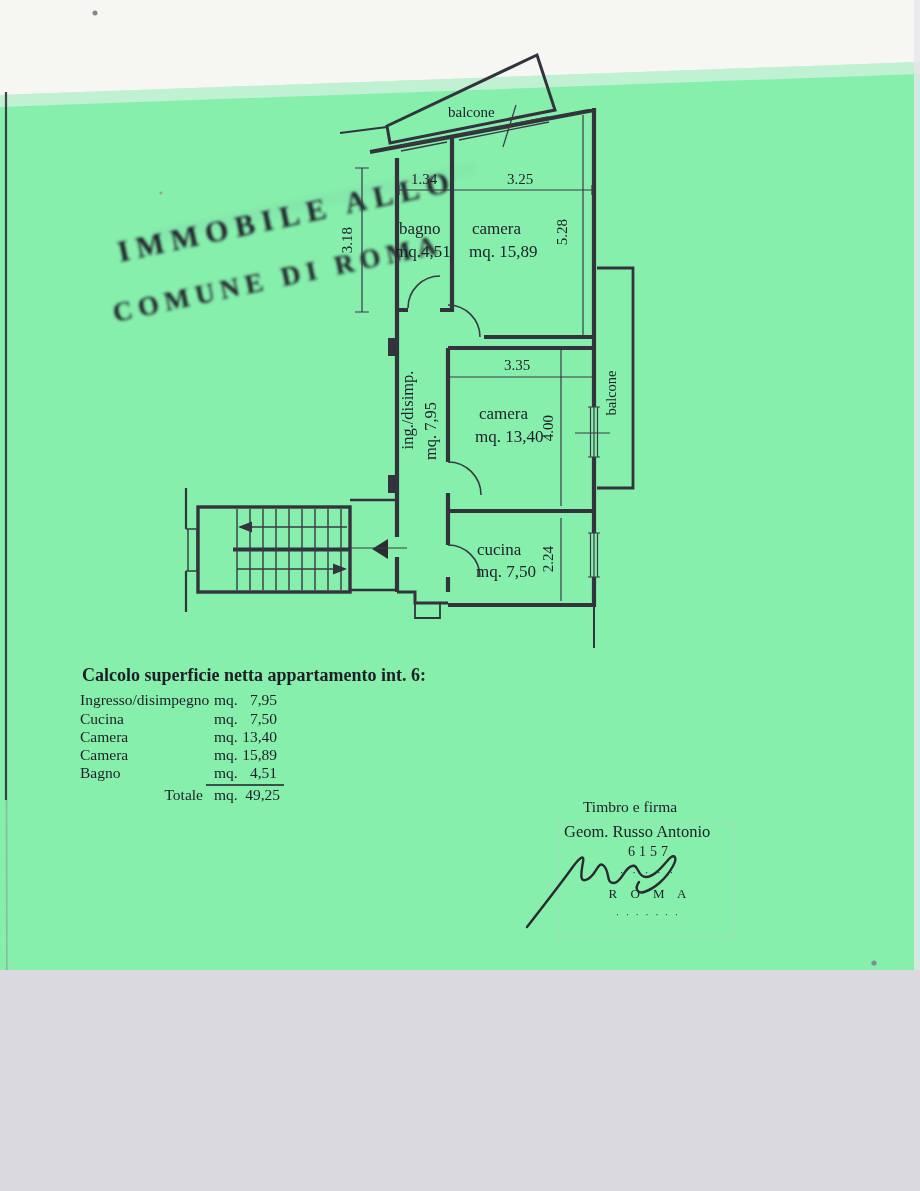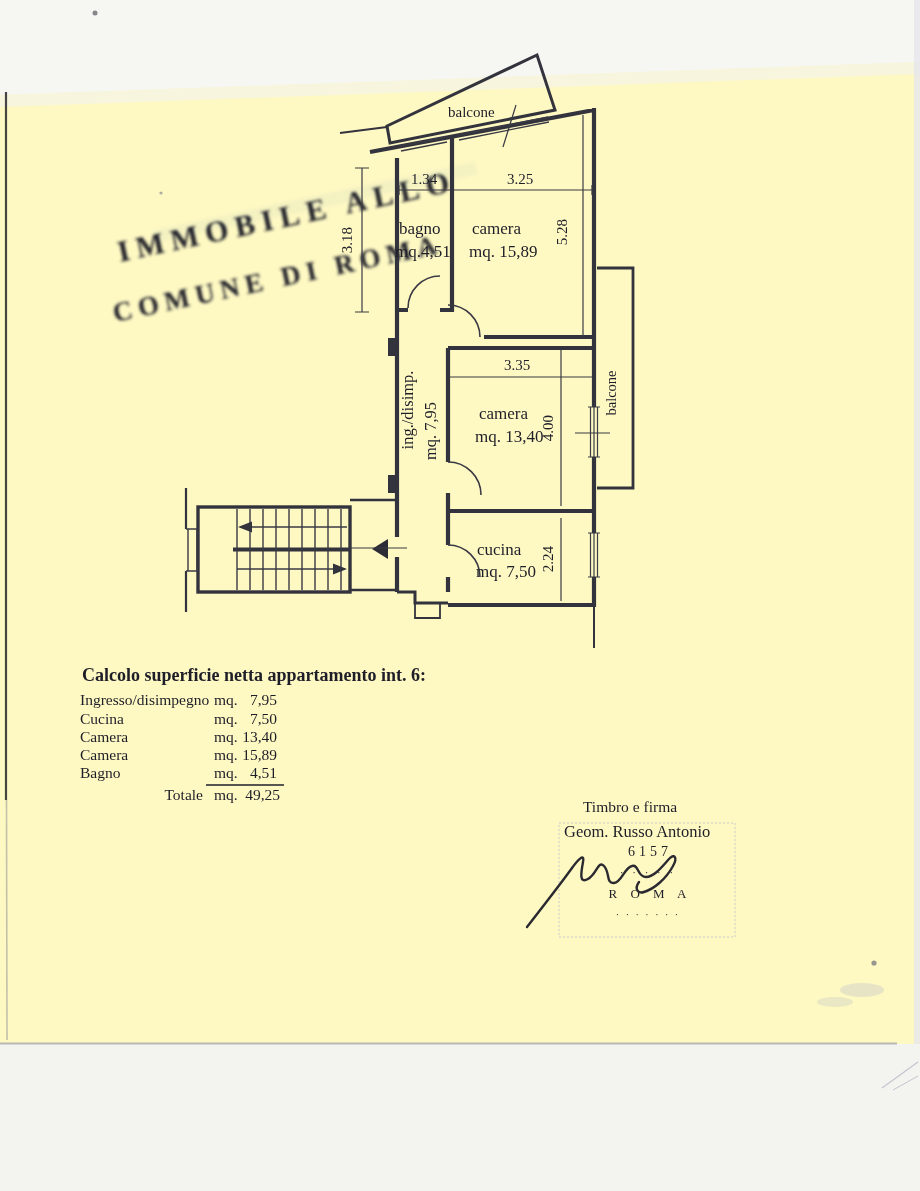--- a/index.html
+++ b/index.html
@@ -1,19 +1,19 @@
 <!DOCTYPE html>
 <html><head>
 <meta charset="utf-8">
 <style>
   html,body{margin:0;padding:0;background:#d9d9de;}
   .page{
     position:relative;
-    width:920px;height:1191px;
-    background:#fef9c3;
+    width:920px;height:970px;
+    background:#86efac;
     overflow:hidden;
     font-family:"Liberation Serif","DejaVu Serif",serif;
   }
   svg{position:absolute;left:0;top:0;}
   svg text{font-family:"Liberation Serif","DejaVu Serif",serif;fill:#1e1e28;}
   .ink{stroke:#33333d;fill:none;}
   .dim{stroke:#3a3a44;fill:none;}
   .thin{stroke:#3a3a44;fill:none;}
 </style>
 </head>

